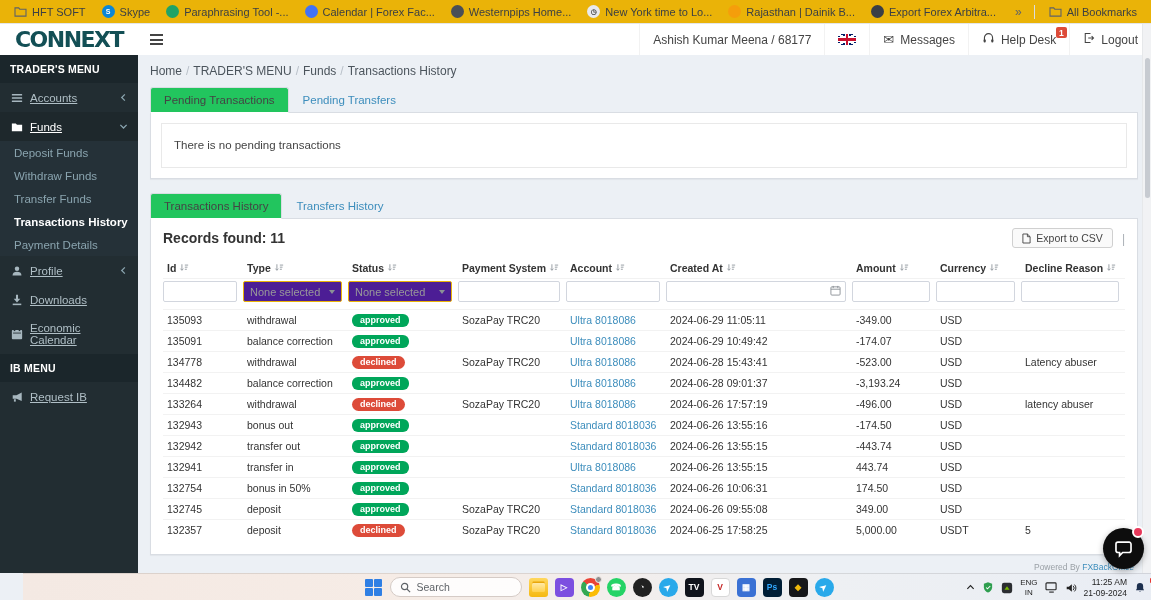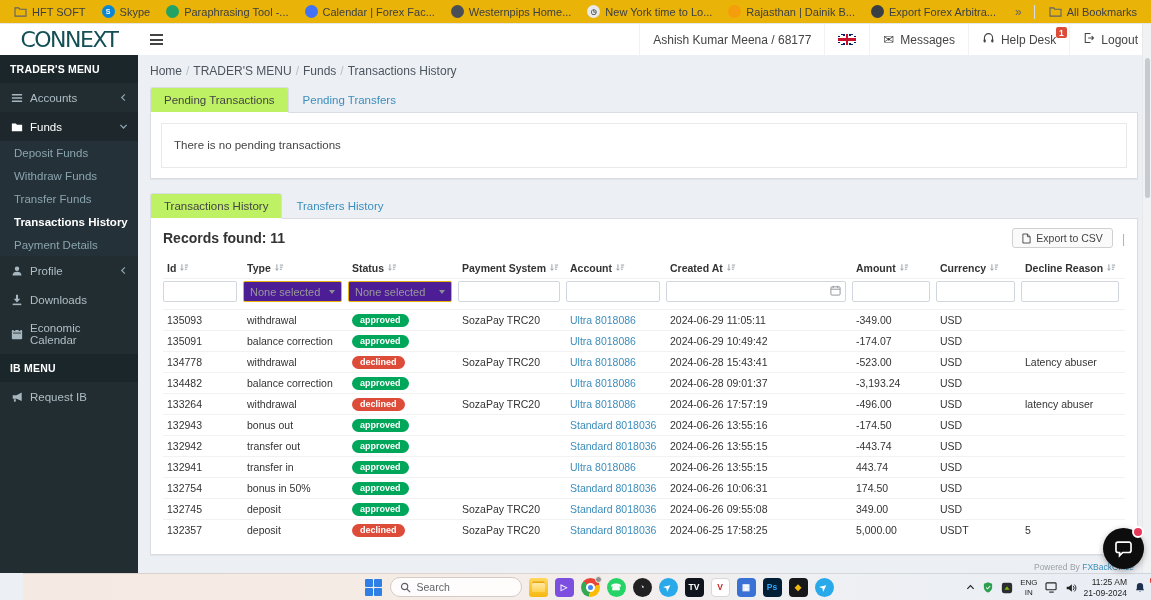--- a/index.html
+++ b/index.html
@@ -12,21 +12,21 @@
   .bm-item { display:flex; align-items:center; gap:5px; padding:2px 6px; border-radius:4px; white-space:nowrap; cursor:pointer; }
   .bm-dot { width:13px; height:13px; border-radius:50%; display:grid; place-items:center; font-size:8px; font-weight:bold; color:#fff; flex:0 0 13px; }
   .bm-folder svg { width:13px; height:11px; display:block; }
   .bm-right { display:flex; align-items:center; gap:8px; }
   .bm-overflow { color:#5f6368; font-size:12px; padding:0 4px; cursor:pointer; }
   .bm-divider { width:1px; height:14px; background:#dadce0; }
 
   
   .topbar { height:31px; background:#fff; display:flex; align-items:center; }
   .logo-box { width:138px; height:31px; display:flex; align-items:center; justify-content:center; background:#fff; }
-  .logo-text { font-size:22px; font-weight:normal; letter-spacing:-1.5px; color:#134f55; font-family:"DejaVu Sans",sans-serif; }
+  .logo-text { font-size:22px; font-weight:bold; letter-spacing:-1.5px; color:#134f55; font-family:"DejaVu Sans",sans-serif; }
   .hamburger { padding:4px 12px; cursor:pointer; display:flex; flex-direction:column; gap:2.5px; }
   .hamburger i { display:block; width:13px; height:2px; background:#444; }
   .top-right { margin-left:auto; display:flex; align-items:center; height:100%; font-size:12px; color:#444; }
   .top-item { display:flex; align-items:center; gap:6px; padding:0 13px; height:100%; cursor:pointer; border-left:1px solid #f2f2f2; position:relative; }
   .flag { width:18px; height:11px; border-radius:1px; position:relative; overflow:hidden;
     background:
       linear-gradient(to bottom right, transparent 43%, #fff 43% 57%, transparent 57%),
       linear-gradient(to bottom left, transparent 43%, #fff 43% 57%, transparent 57%),
       #012169; }
   .flag::before { content:""; position:absolute; inset:0;
@@ -37,39 +37,39 @@
       background:
       linear-gradient(to right, transparent 44%, #C8102E 44% 56%, transparent 56%),
       linear-gradient(to bottom, transparent 36%, #C8102E 36% 64%, transparent 64%); }
   .envelope { font-size:13px; color:#444; }
   .badge-red { position:absolute; top:3px; right:2px; background:#dd4b39; color:#fff; font-size:8.5px; font-weight:bold; padding:0.5px 3.5px; border-radius:2px; }
 
   
   .body-row { display:flex; height:518px; }
   .sidebar { width:138px; background:#222d32; flex:0 0 138px; font-size:11.5px; color:#b0bfc6; overflow:hidden; }
   .sb-title { padding:8px 10px; font-size:10.5px; font-weight:bold; color:#fff; background:#1b262b; letter-spacing:.2px; }
-  .sb-item { display:flex; align-items:center; gap:7px; padding:8px 10px; cursor:pointer; }
+  .sb-item { display:flex; align-items:center; gap:7px; padding:8px 10px; cursor:pointer;text-decoration:underline; }
   .sb-item.active-parent { background:#1e282c; color:#fff; }
   .s-icon { width:13px; height:13px; flex:0 0 13px; display:grid; place-items:center; }
   .s-icon svg { width:12px; height:12px; fill:#a7b7bf; }
   .sb-item.active-parent .s-icon svg { fill:#fff; }
   .sb-chev { margin-left:auto; width:9px; height:9px; color:#8aa4af; }
   .sb-chev svg { width:9px; height:9px; display:block; }
   .sb-sub { background:#253138; }
   .sb-sub-item { padding:5.5px 10px 5.5px 14px; color:#8aa4af; cursor:pointer; }
   .sb-sub-item.active { color:#fff; font-weight:bold; }
 
   .content { flex:1; padding:6px 15px 0 12px; position:relative; }
   .breadcrumb { font-size:12px; color:#4b545c; padding:3px 0 9px 0; }
   .breadcrumb .sep { color:#b8bfc8; padding:0 4px; }
   .breadcrumb .crumb { cursor:pointer; }
 
   .tabs { display:flex; border-bottom:1px solid #d9dde3; }
   .tab { padding:6px 13px; font-size:11.5px; color:#3c8dbc; cursor:pointer; border:1px solid transparent; border-radius:3px 3px 0 0; margin-bottom:-1px; }
-  .tab.active { background:#bef264; border-color:#d9dde3; border-bottom-color:#fff; color:#444; }
+  .tab.active { background:#22c55e; border-color:#d9dde3; border-bottom-color:#fff; color:#444; }
 
   .panel { background:#fff; border:1px solid #d9dde3; border-top:none; box-shadow:0 1px 1px rgba(0,0,0,.04); }
   .panel-empty { padding:10px; margin-bottom:14px; }
   .empty-box { border:1px solid #e9e9e9; padding:15px 12px 16px; font-size:11.5px; color:#444; }
 
   .panel-heading { display:flex; align-items:center; padding:9px 12px 8px; }
   .records-title { font-size:14px; font-weight:bold; color:#333; }
   .heading-right { margin-left:auto; display:flex; align-items:center; gap:9px; }
   .btn-export { display:flex; align-items:center; gap:5px; font-size:10.5px; color:#444; background:#fafafa; border:1px solid #d0d0d0; border-radius:3px; padding:3px 9px; cursor:pointer; }
   .pipe-icon::before { content:"|"; color:#aab0b6; font-size:12px; }
@@ -79,21 +79,21 @@
   .sort-ic { vertical-align:-1px; margin-left:3px; }
   .tx .filter-cell { padding:2px 6px 7px 0; }
   .f-input { width:100%; height:21px; border:1px solid #d2d6de; border-radius:2px; font-size:11px; padding:0 5px; color:#555; font-family:"Liberation Sans",sans-serif; background:#fff; }
   .f-select { height:21px; border:1px solid #eab308; border-radius:2px; font-size:11px; color:#999; background:#4c1d95; display:flex; align-items:center; padding:0 6px; cursor:pointer; width:100%; }
   .f-select .caret { margin-left:auto; width:0; height:0; border-left:3.5px solid transparent; border-right:3.5px solid transparent; border-top:4px solid #8b9096; }
   .f-date { position:relative; }
   .f-date .cal { position:absolute; right:5px; top:4px; }
   .tx td { font-size:10.5px; color:#333; padding:3px 4px; border-top:1px solid #f2f2f2; white-space:nowrap; overflow:hidden; }
   .tx a.acct { color:#3c8dbc; text-decoration:none; cursor:pointer; }
   .status-badge { display:inline-block; font-size:9px; font-weight:bold; color:#fff; padding:1.5px 8px 2px; border-radius:9px; }
-  .status-badge.approved { background:#00a65a; }
+  .status-badge.approved { background:#00a65a;border-radius:6px; }
   .status-badge.declined { background:#dd4b39; }
 
   .powered { text-align:right; font-size:8.5px; color:#9aa0a6; margin:7px 4px 0 0; }
   .powered a { color:#3c8dbc; cursor:pointer; }
 
   
   .chat-fab { position:absolute; right:7px; bottom:31px; width:41px; height:41px; border-radius:50%; background:#0d0d0d; display:grid; place-items:center; cursor:pointer; box-shadow:0 2px 6px rgba(0,0,0,.3); z-index:40; }
   .chat-dot { position:absolute; top:-2px; right:0px; width:12px; height:12px; border-radius:50%; background:#e7385a; border:2px solid #fff; }
 
   

